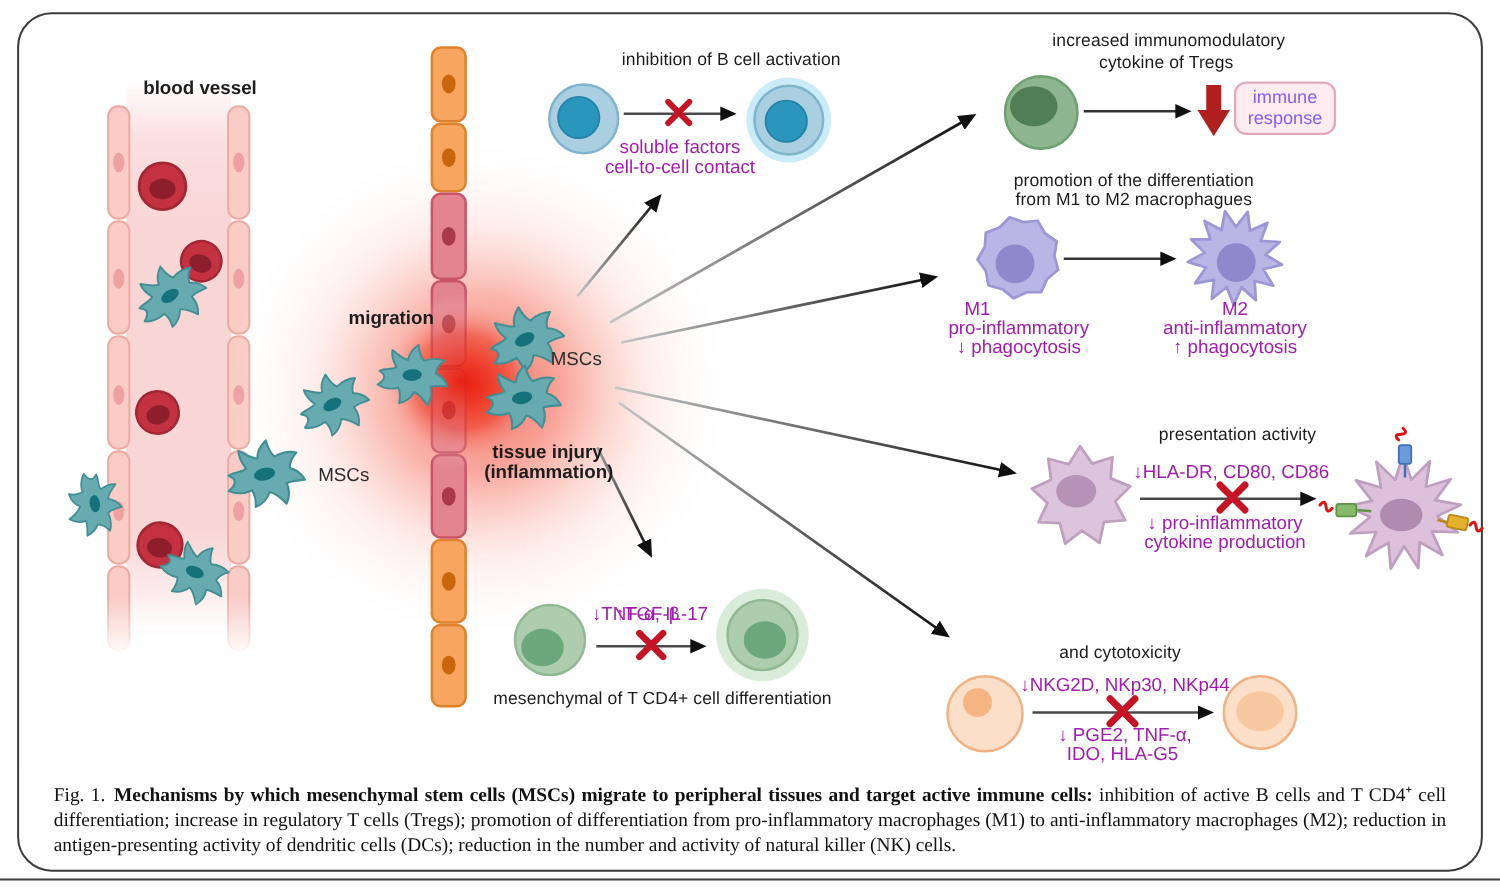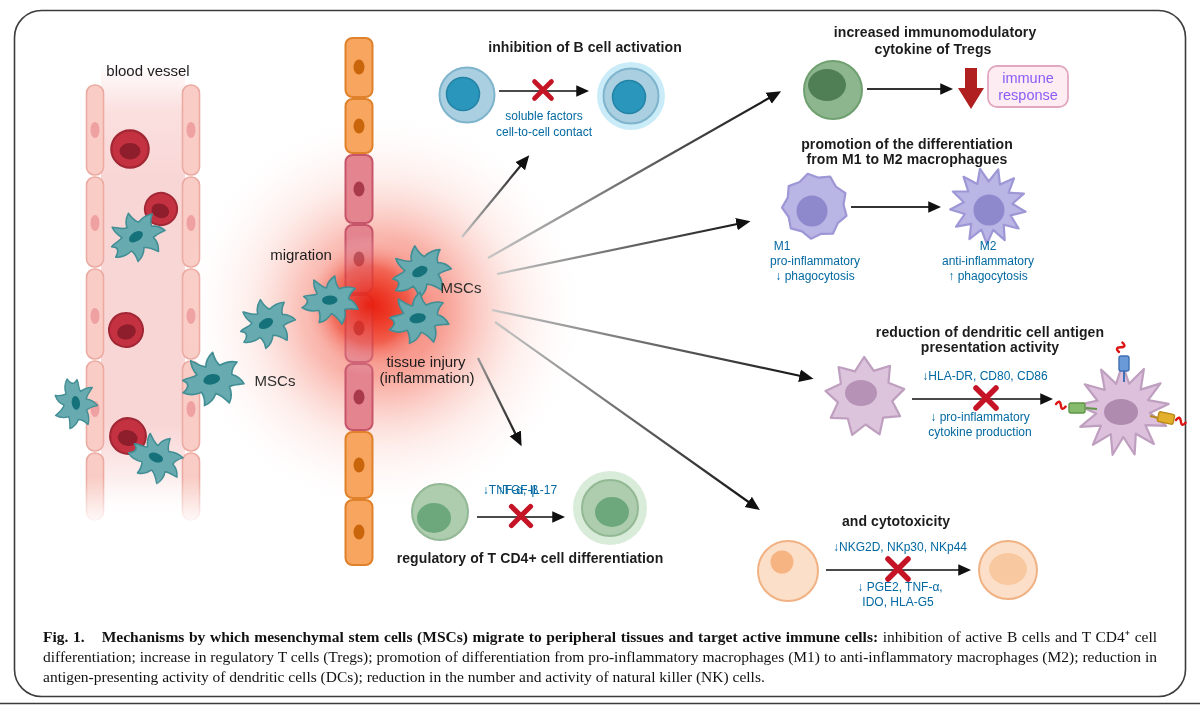--- a/index.html
+++ b/index.html
@@ -1,29 +1,29 @@
 <!DOCTYPE html>
 <html><head>
 <meta charset="utf-8">
 <style>
   html,body{margin:0;padding:0;background:#fff;}
   #stage{position:relative;width:1200px;height:711px;background:#fff;overflow:hidden;}
   #art{position:absolute;left:0;top:0;}
   .lbl{position:absolute;transform:translateX(-50%);white-space:nowrap;
        color:#1c1c1c;font-family:"Liberation Sans",sans-serif;line-height:1.08;text-align:center;}
-  .b15{font-size:15px;font-weight:normal;}
-  .b14{font-size:14px;font-weight:bold;letter-spacing:.1px;}
+  .b15{font-size:15px;font-weight:bold;margin-left:12px;}
+  .b14{font-size:14px;font-weight:normal;letter-spacing:.1px;}
   .r15{font-size:15px;color:#2d2d2d;}
-  .r14{font-size:12px;color:#0369a1;}
+  .r14{font-size:15px;color:#a21caf;}
   .boxfont{font-family:Liberation Sans, sans-serif;font-size:14.5px;color:#8b5cf6;}
   .caption{position:absolute;left:43px;top:627px;width:1114px;
        font-family:"Liberation Serif",serif;font-size:15.5px;line-height:20px;
        color:#111;text-align:justify;}
   .cap-bold{font-weight:bold;}
-  .figlabel{font-weight:bold;margin-right:17px;}
+  .figlabel{font-weight:normal;margin-right:7px;}
 </style>
 </head>
 <body>
 
 <div id="stage">
 
 <svg id="art" width="1200" height="711" viewBox="0 0 1200 711">
   <defs>
     <radialGradient id="rgBig">
       <stop offset="0%" stop-color="rgba(238,42,24,0.85)"></stop>
@@ -258,33 +258,32 @@
 
 <div class="lbl b14" style="left:907px;top:137px">promotion of the differentiation</div>
 <div class="lbl b14" style="left:907px;top:152px">from M1 to M2 macrophagues</div>
 <div class="lbl r14" style="left:782px;top:240px">M1</div>
 <div class="lbl r14" style="left:815px;top:255px">pro-inflammatory</div>
 <div class="lbl r14" style="left:815px;top:270px">↓ phagocytosis</div>
 <div class="lbl r14" style="left:988px;top:240px">M2</div>
 <div class="lbl r14" style="left:988px;top:255px">anti-inflammatory</div>
 <div class="lbl r14" style="left:988px;top:270px">↑ phagocytosis</div>
 
-<div class="lbl b14" style="left:990px;top:325px">reduction of dendritic cell antigen</div>
 <div class="lbl b14" style="left:990px;top:340px">presentation activity</div>
 <div class="lbl r14" style="left:985px;top:370px">↓HLA-DR, CD80, CD86</div>
 <div class="lbl r14" style="left:980px;top:411px">↓ pro-inflammatory</div>
 <div class="lbl r14" style="left:980px;top:426px">cytokine production</div>
 
 <div class="lbl b14" style="left:896px;top:514px">and cytotoxicity</div>
 <div class="lbl r14" style="left:900px;top:541px">↓NKG2D, NKp30, NKp44</div>
 <div class="lbl r14" style="left:900px;top:581px">↓ PGE2, TNF-α,</div>
 <div class="lbl r14" style="left:898px;top:596px">IDO, HLA-G5</div>
 
 <div class="lbl r14" style="left:520px;top:484px">↓TNF-α, IL-17</div>
 <div class="lbl r14" style="left:518px;top:484px">↑TGF-β</div>
-<div class="lbl b14" style="left:530px;top:551px">regulatory of T CD4+ cell differentiation</div>
+<div class="lbl b14" style="left:530px;top:551px">mesenchymal of T CD4+ cell differentiation</div>
 
 <div class="caption">
   <span class="figlabel">Fig. 1.</span><span class="cap-bold">Mechanisms by which mesenchymal stem cells (MSCs) migrate to peripheral tissues and target active immune cells:</span>
   <span>inhibition of active B cells and T CD4⁺ cell differentiation; increase in regulatory T cells (Tregs); promotion of differentiation from pro-inflammatory macrophages (M1) to anti-inflammatory macrophages (M2); reduction in antigen-presenting activity of dendritic cells (DCs); reduction in the number and activity of natural killer (NK) cells.</span>
 </div>
 
 </div>
 
 </body></html>

